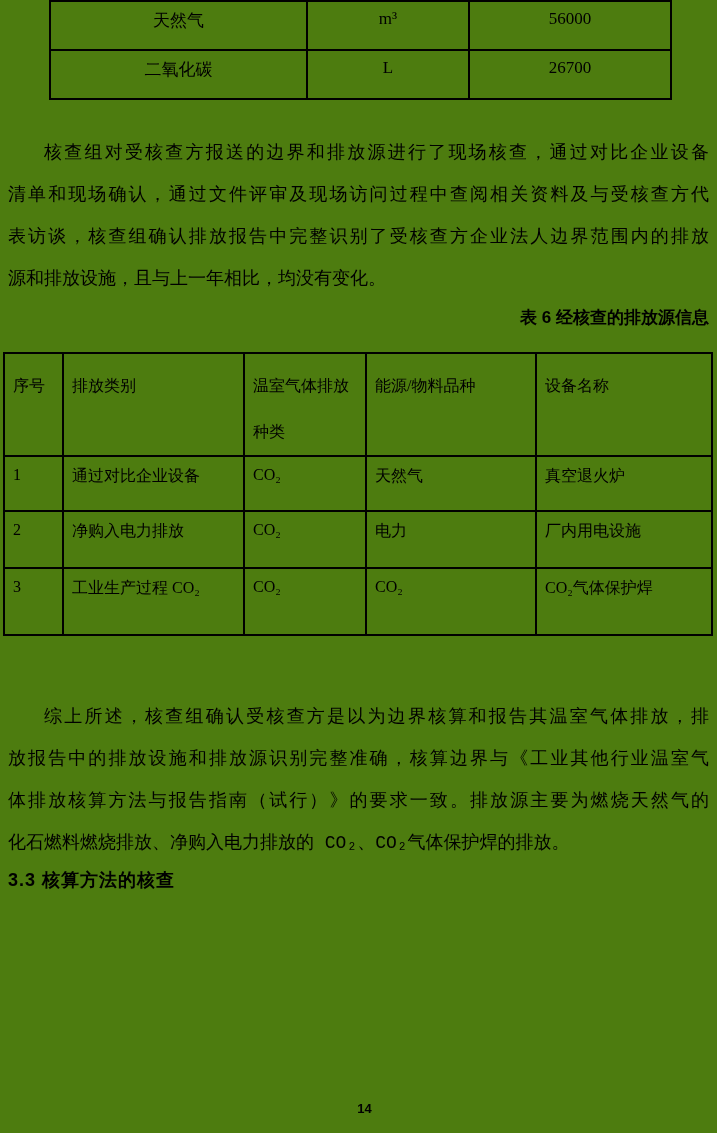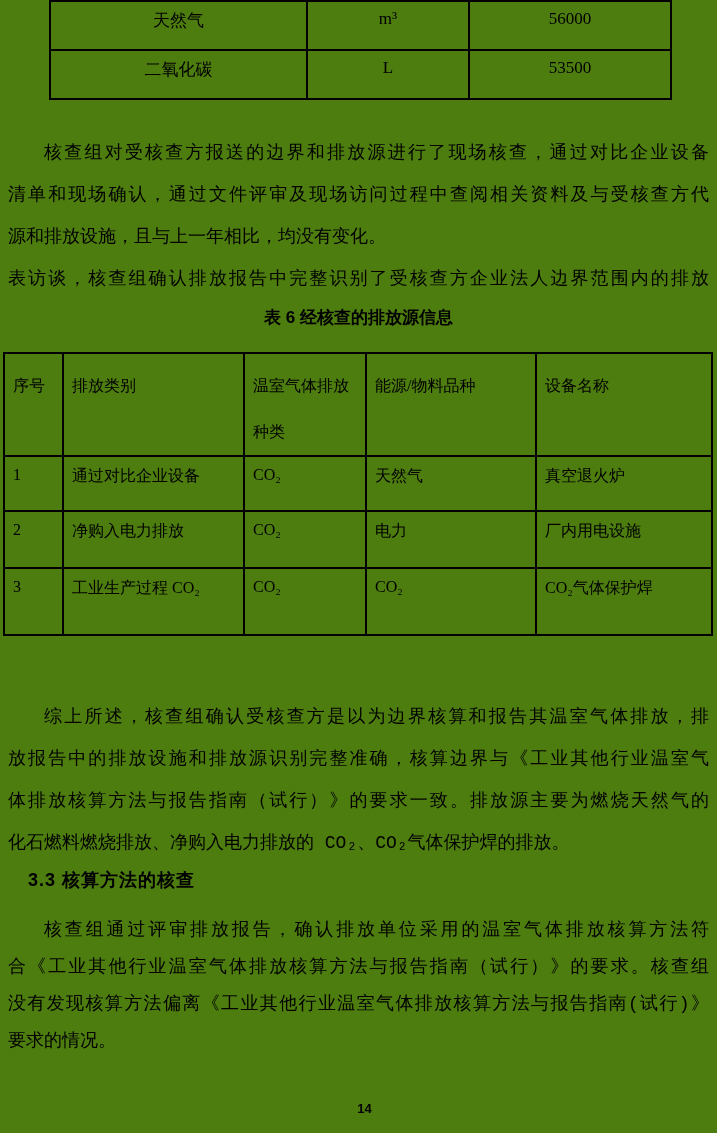--- a/index.html
+++ b/index.html
@@ -33,21 +33,21 @@
 
   
   .heading {
     font-family: "Liberation Sans", "DejaVu Sans", sans-serif;
     font-weight: 700;
     font-size: 18px;
     line-height: 24px;
     letter-spacing: 1px;
   }
   .heading-32 { margin-top: 37px; }
-  .heading-33 { margin-top: 4px; margin-left: 20px; }
+  .heading-33 { margin-top: 4px; }
 
   
   .para { font-size: 18px; font-family: Liberation Mono, monospace; }
   .para .line {
     line-height: 42px;
     height: 42px;
     white-space: nowrap;
     text-align: justify;
     text-align-last: justify;
     overflow: hidden;
@@ -55,21 +55,21 @@
   .para .line.indent { text-indent: 2em; }
   .para .line.last { text-align-last: left; white-space: normal; }
   .para-32 { margin-top: 32px; }
   .para-summary { margin-top: 60px; }
   .para-33 { margin-top: 20px; }
   .para-33 .line { line-height: 37px; height: 37px; }
 
   
   .caption {
     margin-top: 6px;
-    text-align: center;
+    text-align: right;
     font-family: "Liberation Sans", "DejaVu Sans", sans-serif;
     font-weight: 700;
     font-size: 17px;
     line-height: 24px;
   }
   table.main-table {
     border-collapse: collapse;
     table-layout: fixed;
     width: 708px;
     margin-left: -5px;
@@ -114,31 +114,31 @@
     </colgroup>
     <tbody>
       <tr>
         <td>天然气</td>
         <td>m³</td>
         <td>56000</td>
       </tr>
       <tr>
         <td>二氧化碳</td>
         <td>L</td>
-        <td>53500</td>
+        <td>26700</td>
       </tr>
     </tbody>
   </table>
 
 
   <div class="para para-32">
     <div class="line indent">核查组对受核查方报送的边界和排放源进行了现场核查，通过对比企业设备</div>
     <div class="line">清单和现场确认，通过文件评审及现场访问过程中查阅相关资料及与受核查方代</div>
+    <div class="line">表访谈，核查组确认排放报告中完整识别了受核查方企业法人边界范围内的排放</div>
     <div class="line last">源和排放设施，且与上一年相比，均没有变化。</div>
-    <div class="line">表访谈，核查组确认排放报告中完整识别了受核查方企业法人边界范围内的排放</div>
   </div>
 
   <div class="caption">表 6 经核查的排放源信息</div>
 
   <table class="main-table">
     <colgroup>
       <col style="width:59px">
         <col style="width:181px">
         <col style="width:122px">
         <col style="width:170px">
@@ -180,22 +180,16 @@
 
   <div class="para para-summary">
     <div class="line indent">综上所述，核查组确认受核查方是以为边界核算和报告其温室气体排放，排</div>
     <div class="line">放报告中的排放设施和排放源识别完整准确，核算边界与《工业其他行业温室气</div>
     <div class="line">体排放核算方法与报告指南（试行）》的要求一致。排放源主要为燃烧天然气的</div>
     <div class="line last">化石燃料燃烧排放、净购入电力排放的 CO₂、CO₂气体保护焊的排放。</div>
   </div>
 
   <h2 class="heading heading-33">3.3 核算方法的核查</h2>
 
-  <div class="para para-33">
-    <div class="line indent">核查组通过评审排放报告，确认排放单位采用的温室气体排放核算方法符</div>
-    <div class="line">合《工业其他行业温室气体排放核算方法与报告指南（试行）》的要求。核查组</div>
-    <div class="line">没有发现核算方法偏离《工业其他行业温室气体排放核算方法与报告指南(试行)》</div>
-    <div class="line last">要求的情况。</div>
-  </div>
 
   <div class="page-number">14</div>
 
 </div>
 
 </body></html>

